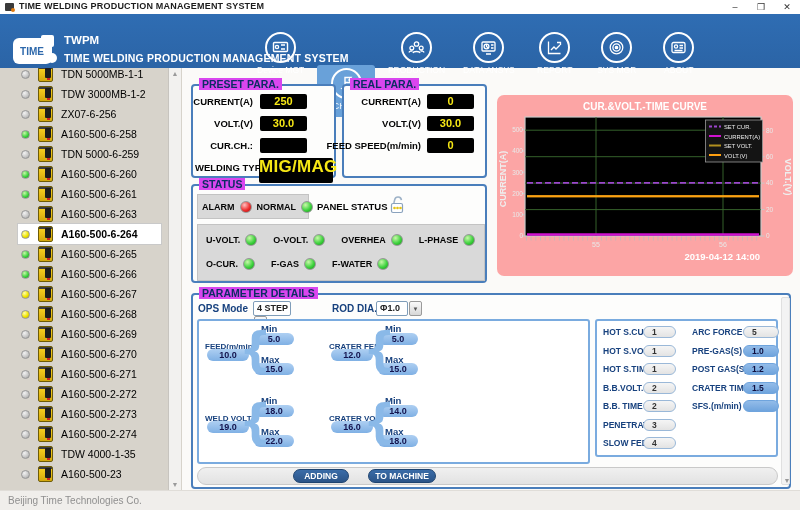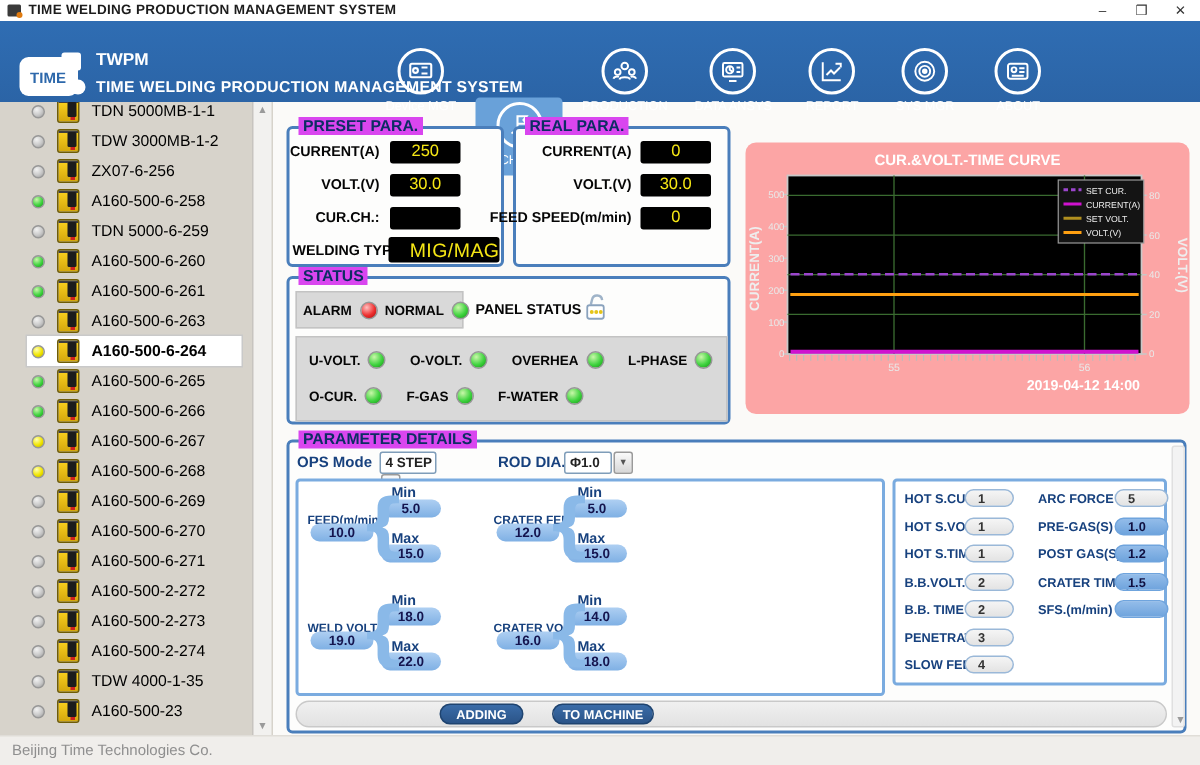--- a/index.html
+++ b/index.html
@@ -47,23 +47,23 @@
 
   
   .footer { position:absolute; left:0; top:490px; width:800px; height:20px; background:#f0eeeb; border-top:1px solid #e0ddd8; }
   .footer span { position:absolute; left:8px; top:4px; font-size:10px; color:#8f8f8f; }
 
   
   .panel { position:absolute; border:2px solid #4a7ebb; border-radius:4px; background:#fdfdfc; }
   .ptitle { position:absolute; top:-8px; left:6px; background:#d946ef; padding:0 3px; font-size:10.5px; font-weight:bold; color:#0d2d63; white-space:nowrap; }
 
   .plabel { position:absolute; font-size:9.5px; font-weight:bold; color:#050505; white-space:nowrap; }
-  .vbox { position:absolute; background:#000; color:#f6e715; font-weight:normal; font-size:11px; text-align:center;
+  .vbox { position:absolute; background:#000; color:#f6e715; font-weight:bold; font-size:11px; text-align:center;
           width:47px; height:15px; line-height:15px; border-radius:2px; }
-  .vbox.wide { width:74px; height:17px; line-height:17px; font-size:13px; letter-spacing:.3px;text-align:right; }
+  .vbox.wide { width:74px; height:25px; line-height:17px; font-size:17px; letter-spacing:.3px;text-align:right; }
 
   
   .graychip { position:absolute; background:#d9d9d9; border:1px solid #c3c3c3; }
   .alarm-box { left:4px; top:8px; width:112px; height:25px; display:flex; align-items:center; gap:5px; padding-left:4px; }
   .ind-box { left:4px; top:38px; width:288px; height:57px; }
   .ind-row { position:absolute; left:8px; display:flex; }
   .ind { display:flex; align-items:center; gap:5px; }
   .ind-label, .al-label { font-size:9px; font-weight:bold; color:#050505; white-space:nowrap; }
   .lock { position:absolute; left:196px; top:9px; }
 

